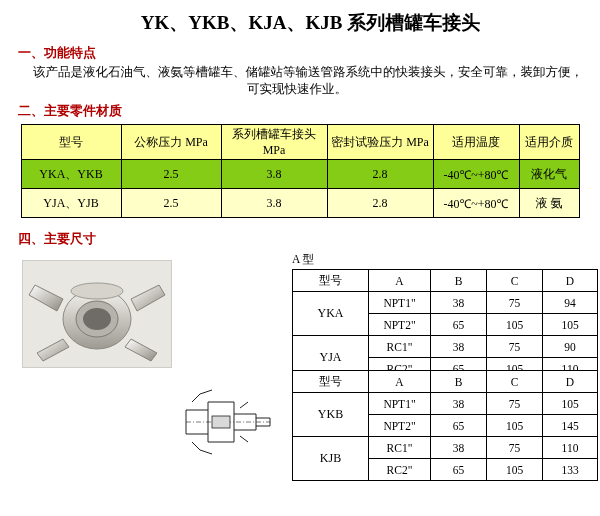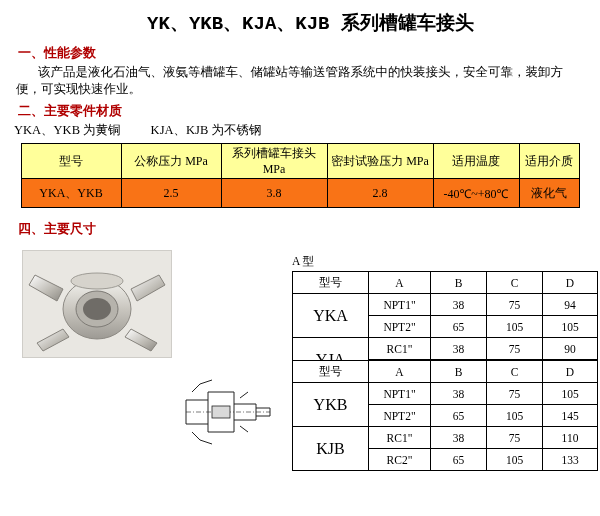--- a/index.html
+++ b/index.html
@@ -20,36 +20,37 @@
     width: 600px;
     height: 516px;
   }
   .title {
     text-align: center;
     font-size: 19px;
     font-weight: bold;
     letter-spacing: 0px;
     padding-top: 10px;
     padding-bottom: 4px;
-    font-family: Liberation Mono, monospace;
+    font-family: Liberation Serif, serif;
     margin-left: 21px;
   }
   .section-head {
     color: #b00000;
     font-weight: bold;
     font-size: 13px;
     margin: 4px 0 2px 18px;
     font-family: "Liberation Serif", serif;
   }
   .para {
     font-size: 12.5px;
     line-height: 17px;
-    margin: 0 14px 0 16px;
+    margin: 0 14px 0 8px;
     text-indent: 22px;
     font-family: Liberation Serif, serif;
+    text-align: center;
   }
   .matline {
     font-size: 12.5px;
     line-height: 17px;
     margin: 0 14px 0 14px;
     font-family: "Liberation Serif", serif;
   }
   .matline .gap {
     display: inline-block;
     width: 30px;
@@ -68,21 +69,21 @@
     font-size: 12px;
     height: 26px;
     font-family: "Liberation Serif", serif;
   }
   table.spec thead th {
     background: #ffff9a;
     font-weight: normal;
     font-size: 12px;
   }
   table.spec tbody td {
-    background: #f97316;
+    background: #84cc16;
   }
   table.spec tbody tr.alt td {
     background: #ffffc8;
   }
 
   
   .dims {
     position: relative;
     margin-top: 4px;
   }
@@ -115,37 +116,34 @@
     text-align: center;
     font-size: 11.5px;
     height: 19px;
     font-family: "Liberation Serif", serif;
     background: #ffffff;
   }
   table.dim th {
     font-weight: normal;
   }
   table.dim td.model {
-    font-size: 16px;
+    font-size: 12px;
   }
 </style>
 </head>
 <body>
 
 <div class="page">
 
   <div class="title">YK、YKB、KJA、KJB 系列槽罐车接头</div>
 
-  <div class="section-head">一、性能参数</div>
+  <div class="section-head">一、功能特点</div>
   <div class="para">该产品是液化石油气、液氨等槽罐车、储罐站等输送管路系统中的快装接头，安全可靠，装卸方便，可实现快速作业。</div>
 
   <div class="section-head">二、主要零件材质</div>
-  <div class="matline">
-    <span>YKA、YKB 为黄铜</span><span class="gap"></span><span>KJA、KJB 为不锈钢</span>
-  </div>
 
 
   <table class="spec">
     <colgroup>
       <col style="width:100px">
       <col style="width:100px">
       <col style="width:106px">
       <col style="width:106px">
       <col style="width:86px">
       <col style="width:60px">
@@ -162,20 +160,28 @@
     </thead>
     <tbody>
       <tr>
         <td>YKA、YKB</td>
         <td>2.5</td>
         <td>3.8</td>
         <td>2.8</td>
         <td>-40℃~+80℃</td>
         <td>液化气</td>
       </tr>
+      <tr class="alt">
+        <td>YJA、YJB</td>
+        <td>2.5</td>
+        <td>3.8</td>
+        <td>2.8</td>
+        <td>-40℃~+80℃</td>
+        <td>液  氨</td>
+      </tr>
     </tbody>
   </table>
 
   <div class="section-head" style="margin-top:12px;font-family:Liberation Mono, monospace;">四、主要尺寸</div>
 
   <div class="dims">
 
     <div class="imgrow photo" style="left:22px; top:8px; width:148px; height:106px;">
       <svg width="148" height="106" viewBox="0 0 148 106">
         <defs>
@@ -214,21 +220,21 @@
           <path d="M62 40 L70 34"></path>
           <path d="M62 68 L70 74"></path>
           <path d="M8 54 L92 54" stroke-dasharray="5 2 1 2" stroke-width="0.6"></path>
         </g>
         <g fill="#d9d9d9" stroke="#222" stroke-width="0.8">
           <rect x="34" y="48" width="18" height="12"></rect>
         </g>
       </svg>
     </div>
 
-    <div class="imgrow" style="left:292px; top:12px;">
+    <div class="imgrow" style="left:292px; top:0;">
       <div class="type-label">A 型</div>
       <table class="dim">
         <colgroup>
           <col style="width:76px">
             <col style="width:62px">
             <col style="width:56px">
             <col style="width:56px">
             <col style="width:55px">
         </colgroup>
         <thead>

